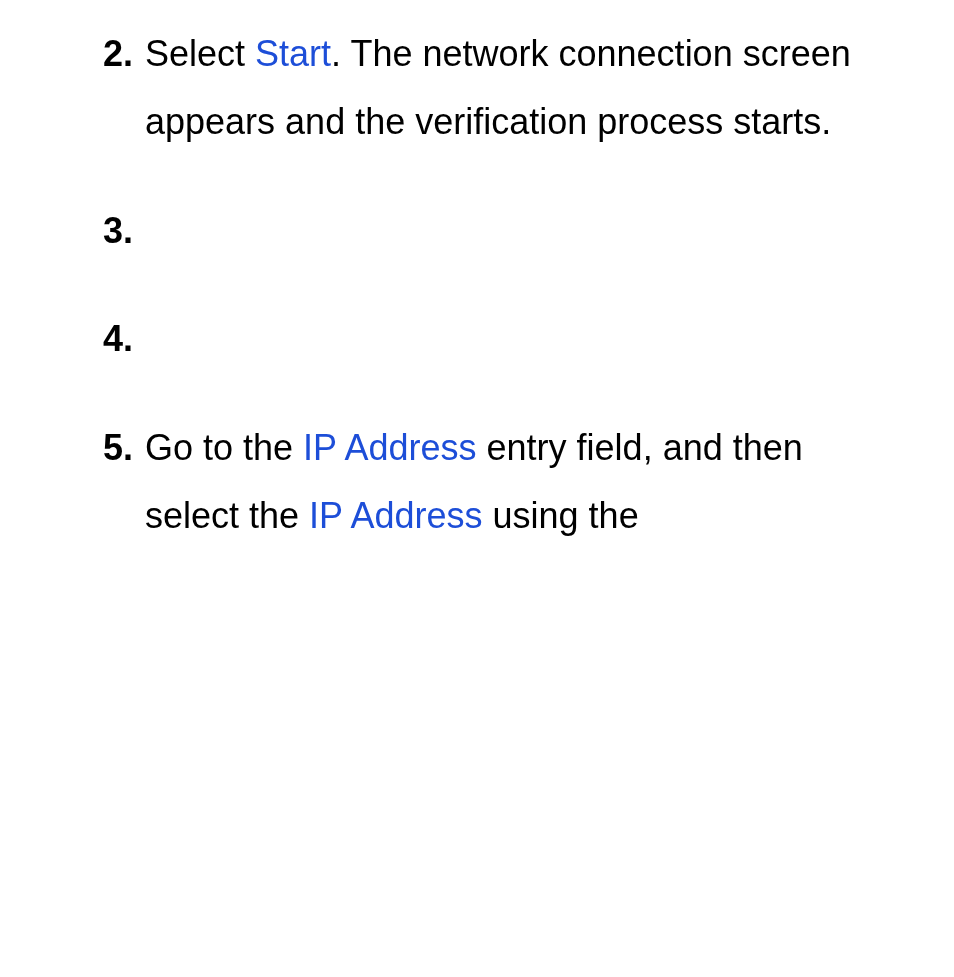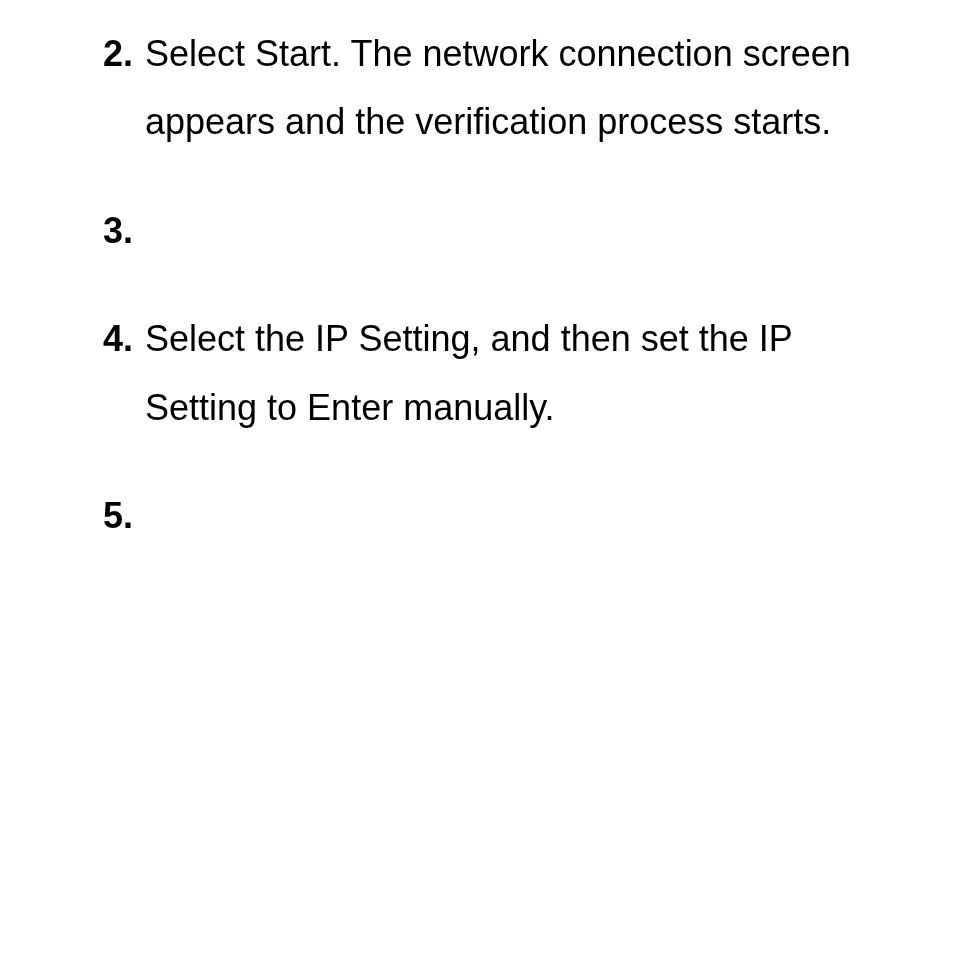--- a/index.html
+++ b/index.html
@@ -27,34 +27,34 @@
     .num {
       font-weight: bold;
       min-width: 145px;
       text-align: right;
       padding-right: 12px;
     }
     .content {
       flex: 1;
     }
     .hl {
-      color: #000000;
+      color: #1d4ed8;
     }
   </style>
 </head>
 <body>
 
 <ol class="list" id="list-root">
     <li class="item">
       <span class="num">2.</span>
       <span class="content"><span>Select </span><span class="hl">Start</span><span>. The network connection screen appears and the verification process starts.</span></span>
     </li>
     <li class="item">
       <span class="num">3.</span>
     </li>
     <li class="item">
       <span class="num">4.</span>
-      <span class="content"><span>Select the </span><span class="hl">IP Setting</span><span>, and then set the </span><span class="hl">IP Setting</span><span> to </span><span class="hl">Enter manually</span><span>.</span></span>
     </li>
     <li class="item">
       <span class="num">5.</span>
+      <span class="content"><span>Go to the </span><span class="hl">IP Address</span><span> entry field, and then select the </span><span class="hl">IP Address</span><span> using the</span></span>
     </li>
   </ol>
 
 </body></html>

